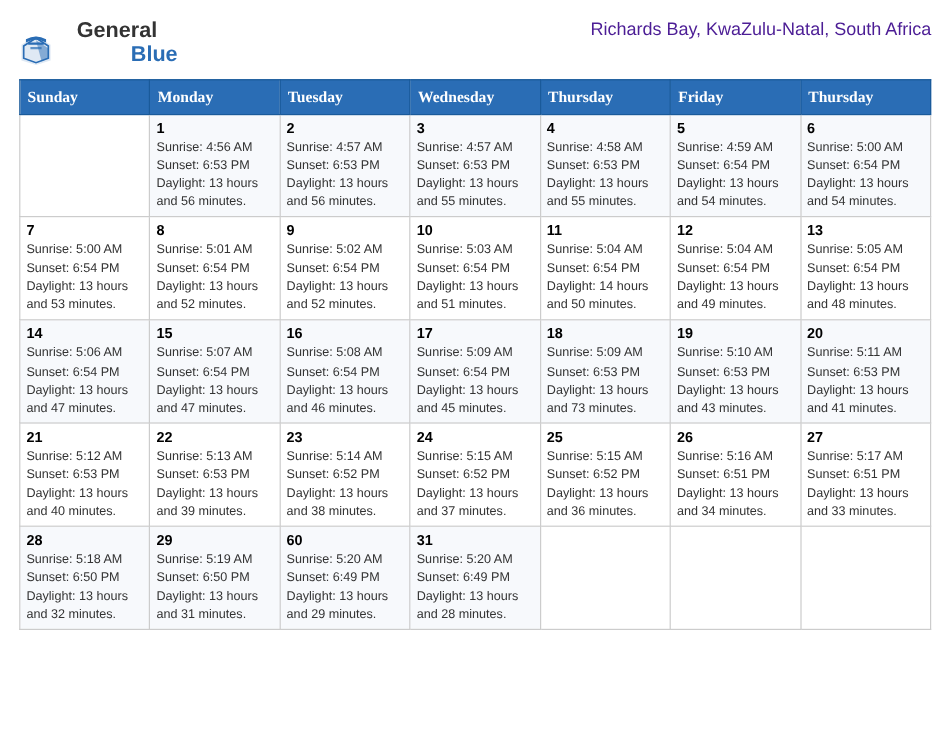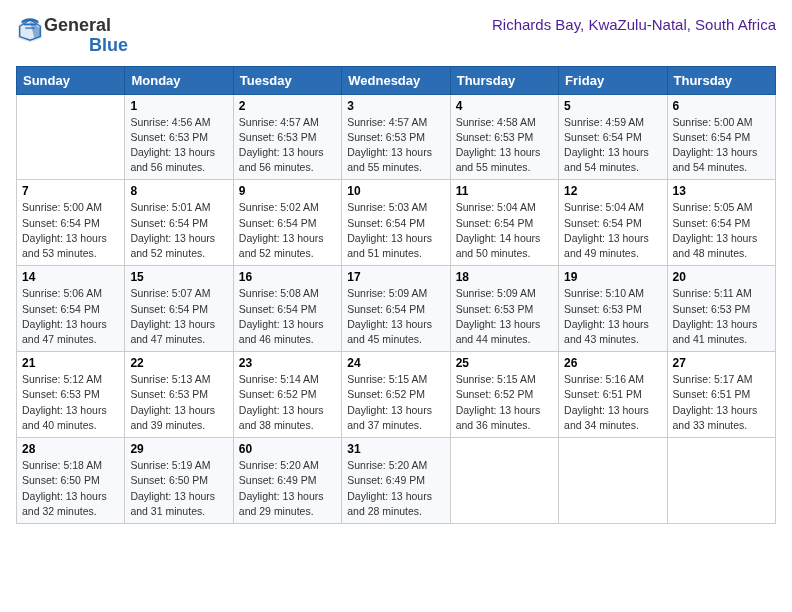--- a/index.html
+++ b/index.html
@@ -11,22 +11,22 @@
       padding: 16px;
     }
     .header {
       display: flex;
       justify-content: space-between;
       align-items: flex-start;
       margin-bottom: 10px;
     }
     .logo {
       display: flex;
-      align-items: flex-start;
-      gap: 0;
+      align-items: flex-end;
+      gap: 20px;
     }
     .logo-text {
       font-size: 18px;
       font-weight: bold;
       line-height: 1.1;
     }
     .logo-general { color: #333; }
     .logo-blue { color: #2a6db5; margin-left: 45px; }
     .logo-icon {
       width: 28px;
@@ -51,20 +51,21 @@
       font-size: 11px;
     }
     thead tr th {
       background: #2a6db5;
       color: #fff;
       text-align: left;
       padding: 6px 6px;
       font-size: 13px;
       font-weight: bold;
       border: 1px solid #1a5a9a;
+      font-family: Liberation Serif, serif;
     }
     tbody tr td {
       border: 1px solid #ccc;
       vertical-align: top;
       padding: 4px 5px;
       min-height: 80px;
       width: 14.28%;
       background: #fff;
     }
     tbody tr:nth-child(odd) td {
@@ -193,21 +194,21 @@
         <td>
           <span class="day-num">16</span>
           <div class="day-info"><span>Sunrise: 5:08 AM</span><br><span>Sunset: 6:54 PM</span><br><span>Daylight: 13 hours and 46 minutes.</span></div>
         </td>
         <td>
           <span class="day-num">17</span>
           <div class="day-info"><span>Sunrise: 5:09 AM</span><br><span>Sunset: 6:54 PM</span><br><span>Daylight: 13 hours and 45 minutes.</span></div>
         </td>
         <td>
           <span class="day-num">18</span>
-          <div class="day-info"><span>Sunrise: 5:09 AM</span><br><span>Sunset: 6:53 PM</span><br><span>Daylight: 13 hours and 44 minutes.</span></div>
+          <div class="day-info"><span>Sunrise: 5:09 AM</span><br><span>Sunset: 6:53 PM</span><br><span>Daylight: 13 hours and 73 minutes.</span></div>
         </td>
         <td>
           <span class="day-num">19</span>
           <div class="day-info"><span>Sunrise: 5:10 AM</span><br><span>Sunset: 6:53 PM</span><br><span>Daylight: 13 hours and 43 minutes.</span></div>
         </td>
         <td>
           <span class="day-num">20</span>
           <div class="day-info"><span>Sunrise: 5:11 AM</span><br><span>Sunset: 6:53 PM</span><br><span>Daylight: 13 hours and 41 minutes.</span></div>
         </td>
       </tr>

